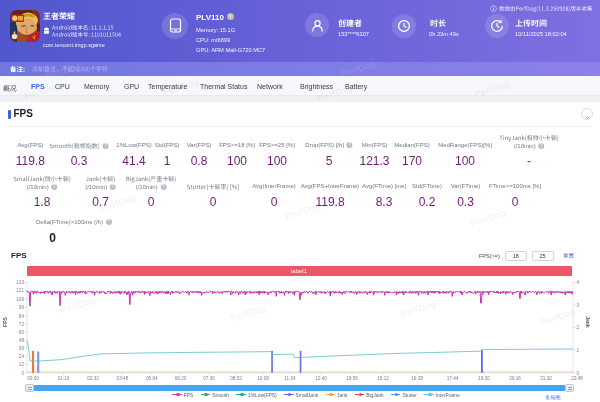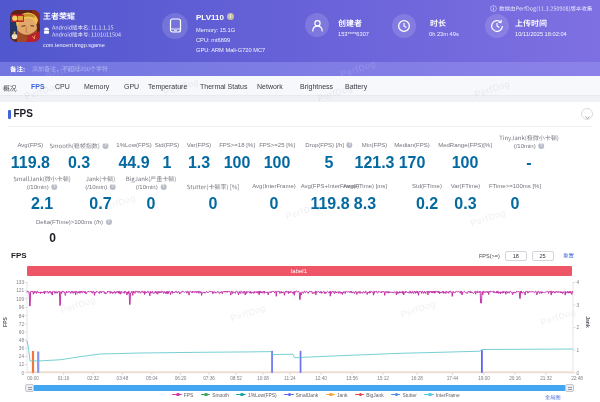--- a/index.html
+++ b/index.html
@@ -23,21 +23,21 @@
 .panel{position:absolute;left:1px;top:102px;width:598px;height:300px;background:#fff;border-radius:4px 4px 0 0}
 .ptitle{position:absolute;left:13.5px;top:107.5px;font-size:10px;font-weight:bold;color:#1c1c24}
 .pbar{position:absolute;left:8px;top:109.5px;width:3px;height:9.5px;background:#3e63dd;border-radius:1px}
 .pcol{position:absolute;left:580.5px;top:108px;width:12px;height:12px;border:1px solid #dadae2;border-radius:50%}
 .psep{position:absolute;left:8px;top:126px;width:584px;height:1px;background:#ededf2}
 
 .cell{position:absolute;transform:translateX(-50%);text-align:center;white-space:nowrap}
 .lb{font-size:6px;color:#74747e;line-height:7.5px;margin-bottom:4.5px;height:15px}
 .lb1{padding-top:7.5px}
 .lb svg{vertical-align:-1.5px}
-.vl{font-size:16px;font-weight:bold;color:#0369a1}
+.vl{font-size:12px;font-weight:normal;color:#701a75}
 .q{display:inline-block;width:6px;height:6px;border-radius:50%;background:#b9bdc9;color:#fff;font-size:4.5px;line-height:6px;text-align:center;margin-left:1px;vertical-align:0.5px}
 
 .ctitle{position:absolute;left:11px;top:250.5px;font-size:8px;font-weight:bold;color:#1c1c24}
 .fctl{position:absolute;left:479px;top:252.5px;font-size:5.5px;color:#4a4a55}
 .inp{position:absolute;top:251px;width:22px;height:9.5px;border:1px solid #d3d5dc;border-radius:2px;background:#fff;font-size:5.5px;color:#333;text-align:center;line-height:8.5px}
 .band{position:absolute;left:26.5px;top:266px;width:545px;height:10px;background:#ee5566;border-radius:1px;display:flex;align-items:center;justify-content:center}
 .band span{font-size:6px;color:#fff;line-height:6px}
 
 .sbar{position:absolute;left:25px;top:384.2px;width:549px;height:8px}
 .sfill{position:absolute;left:9px;top:1px;width:531px;height:6.2px;background:#42a7f0}
@@ -538,29 +538,29 @@
           </g>
           <g transform="translate(48.34,0) scale(0.006000,-0.006000)">
             <path d="M99 -196C191 -47 246 114 246 311C246 507 191 668 99 818L42 792C128 649 171 480 171 311C171 141 128 -29 42 -171Z"></path>
           </g>
         </g>
       </svg> <span class="q">?</span></div>
     <div class="vl">0.3</div>
   </div>
 <div class="cell" style="left:134px;top:134px">
     <div class="lb lb1">1%Low(FPS)</div>
-    <div class="vl">44.9</div>
+    <div class="vl">41.4</div>
   </div>
 <div class="cell" style="left:167px;top:134px">
     <div class="lb lb1">Std(FPS)</div>
     <div class="vl">1</div>
   </div>
 <div class="cell" style="left:199px;top:134px">
     <div class="lb lb1">Var(FPS)</div>
-    <div class="vl">1.3</div>
+    <div class="vl">0.8</div>
   </div>
 <div class="cell" style="left:237px;top:134px">
     <div class="lb lb1">FPS&gt;=18 [%]</div>
     <div class="vl">100</div>
   </div>
 <div class="cell" style="left:277px;top:134px">
     <div class="lb lb1">FPS&gt;=25 [%]</div>
     <div class="vl">100</div>
   </div>
 <div class="cell" style="left:329px;top:134px">
@@ -674,21 +674,21 @@
             <path d="M534 232C641 189 788 123 863 84L904 150C827 189 677 250 573 290ZM439 840V472H52V398H442V-80H520V398H949V472H517V626H848V698H517V840Z"></path>
           </g>
           <g transform="translate(49.51,0) scale(0.006000,-0.006000)">
             <path d="M688 501C683 192 667 49 429 -25C443 -38 462 -64 468 -80C726 5 749 169 755 501ZM723 90C791 39 877 -34 918 -80L962 -28C919 16 832 86 765 135ZM222 -53C240 -34 270 -18 470 79C466 94 459 124 458 144L294 70V244H449V572H387V309H294V650H460V716H294V839H226V716H46V650H226V309H132V572H72V244H226V87C226 46 202 22 185 12C198 -3 216 -34 222 -53ZM523 617V158H590V556H846V160H914V617H718C731 649 745 687 758 724H949V789H486V724H686C676 689 662 648 649 617Z"></path>
           </g>
           <g transform="translate(55.51,0) scale(0.006000,-0.006000)">
             <path d="M99 -196C191 -47 246 114 246 311C246 507 191 668 99 818L42 792C128 649 171 480 171 311C171 141 128 -29 42 -171Z"></path>
           </g>
         </g>
       </svg><br>(/10min) <span class="q">?</span></div>
-    <div class="vl">2.1</div>
+    <div class="vl">1.8</div>
   </div>
 <div class="cell" style="left:100.5px;top:175px">
     <div class="lb lb2"><svg width="29.6" height="7.8" viewBox="0 0 29.6 7.8" style="overflow:visible">
         <g fill="#74747e" transform="translate(0,6.12)">
           <g transform="translate(0.00,0) scale(0.006000,-0.006000)">
             <path d="M237 -13C380 -13 439 88 439 215V733H346V224C346 113 307 68 228 68C175 68 134 92 101 151L35 103C78 27 144 -13 237 -13Z"></path>
           </g>
           <g transform="translate(3.21,0) scale(0.006000,-0.006000)">
             <path d="M217 -13C284 -13 345 22 397 65H400L408 0H483V334C483 469 428 557 295 557C207 557 131 518 82 486L117 423C160 452 217 481 280 481C369 481 392 414 392 344C161 318 59 259 59 141C59 43 126 -13 217 -13ZM243 61C189 61 147 85 147 147C147 217 209 262 392 283V132C339 85 295 61 243 61Z"></path>
           </g>
@@ -813,21 +813,21 @@
     <div class="vl">0</div>
   </div>
 <div class="cell" style="left:274px;top:175px">
     <div class="lb lb1">Avg(InterFrame)</div>
     <div class="vl">0</div>
   </div>
 <div class="cell" style="left:330px;top:175px">
     <div class="lb lb1">Avg(FPS+InterFrame)</div>
     <div class="vl">119.8</div>
   </div>
-<div class="cell" style="left:365px;top:175px">
+<div class="cell" style="left:384px;top:175px">
     <div class="lb lb1">Avg(FTime) [ms]</div>
     <div class="vl">8.3</div>
   </div>
 <div class="cell" style="left:427px;top:175px">
     <div class="lb lb1">Std(FTime)</div>
     <div class="vl">0.2</div>
   </div>
 <div class="cell" style="left:465.5px;top:175px">
     <div class="lb lb1">Var(FTime)</div>
     <div class="vl">0.3</div>

